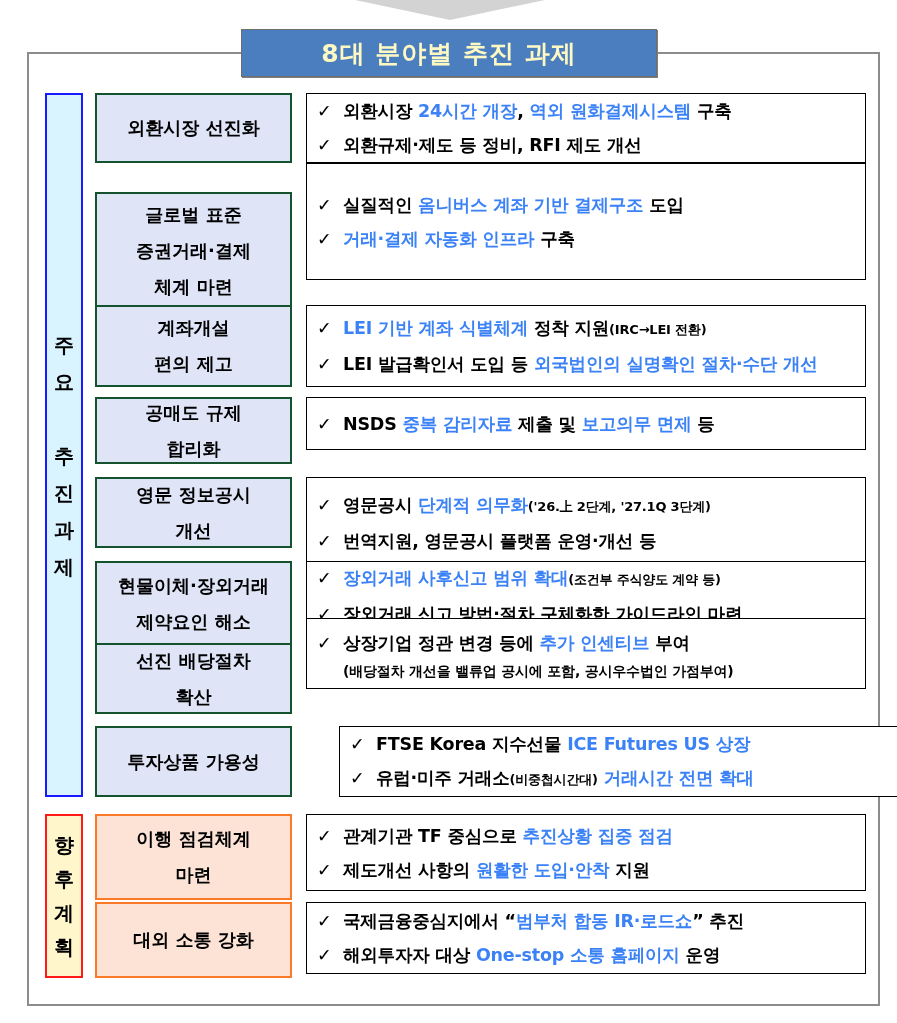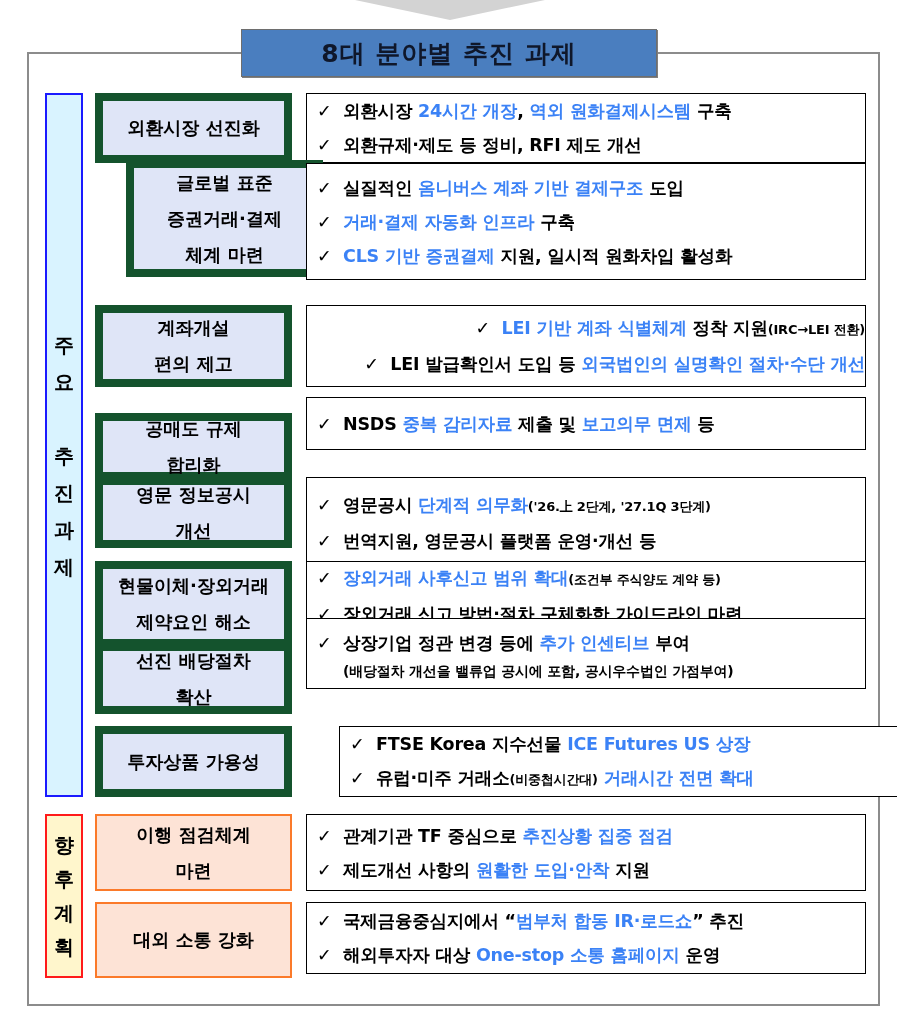--- a/index.html
+++ b/index.html
@@ -5,35 +5,35 @@
   html, body { margin:0; padding:0; background:#ffffff; }
   body { width:897px; height:1023px; position:relative; overflow:hidden;
          font-family:"DejaVu Sans", "Liberation Sans", sans-serif; color:#000; }
   .arrow { position:absolute; left:355px; top:0; width:190px; height:0;
            border-left:95px solid transparent; border-right:95px solid transparent;
            border-top:20px solid #d3d3d3; box-sizing:border-box; width:0; }
   .frame { position:absolute; left:27px; top:52px; width:853px; height:954px;
            border:2px solid #8c8c8c; box-sizing:border-box; background:#fff; }
   .title { position:absolute; left:241px; top:29px; width:416px; height:48px;
            background:#4a7ebf; border:1px solid #6e6e6e; box-shadow:1px 1px 0 #7f7f7f;
-           color:#0f172a; font-size:25px; font-weight:bold; text-align:center; line-height:48px;
+           color:#fef9c3; font-size:25px; font-weight:bold; text-align:center; line-height:48px;
            box-sizing:border-box; letter-spacing:1px; }
   .side { position:absolute; box-sizing:border-box; font-weight:bold; font-size:20px;
           display:flex; flex-direction:column; align-items:center; }
   .side-main { left:45px; top:93px; width:38px; height:704px; background:#d9f3ff;
                border:2px solid #1a1aff; padding-top:232px; }
   .side-main span { line-height:37px; }
   .side-main .gap { height:37px; }
   .side-future { left:45px; top:814px; width:38px; height:164px; background:#fff6cc;
                  border:2px solid #ff1a1a; justify-content:center; }
   .side-future span { line-height:34px; }
   .lbl { position:absolute; left:95px; width:197px; box-sizing:border-box;
          display:flex; flex-direction:column; justify-content:center; align-items:center;
          font-size:18px; font-weight:bold; text-align:center; line-height:36px; }
-  .lbl.blue { background:#dfe5f7; border:8px solid #14532d; }
+  .lbl.blue { background:#dfe5f7; border:2px solid #14532d; }
   .lbl.orange { background:#fde3d6; border:2px solid #fb7a2a; }
   .cnt { position:absolute; left:306px; width:560px; box-sizing:border-box;
          border:1.5px solid #000; background:#fff; display:flex; flex-direction:column;
          justify-content:center; padding-left:10px; }
   .ln { font-size:17.5px; font-weight:bold; line-height:34px; white-space:nowrap; letter-spacing:-0.2px; }
   .ln .ck { display:inline-block; width:26px; font-weight:normal; }
   .ln .b { color:#3b82f6; }
   .ln .sm { font-size:13px; }
   .ln.sub { font-size:14px; line-height:22px; padding-left:26px; }
 </style>
@@ -61,39 +61,38 @@
 </div>
 
 <div id="rows">
     <div class="lbl blue" style="top: 93px; height: 70px;">
       <div>외환시장 선진화</div>
     </div>
     <div class="cnt" style="top: 93px; height: 70px;">
       <div class="ln"><span class="ck">✓</span><span>외환시장 </span><span class="b">24시간 개장</span><span>, </span><span class="b">역외 원화결제시스템</span><span> 구축</span></div>
       <div class="ln"><span class="ck">✓</span><span>외환규제·제도 등 정비, RFI 제도 개선</span></div>
     </div>
-    <div class="lbl blue" style="top: 160px; height: 117px; margin-left: 31px;">
+    <div class="lbl blue" style="top: 192px; height: 117px;">
       <div>글로벌 표준</div>
       <div>증권거래·결제</div>
       <div>체계 마련</div>
     </div>
     <div class="cnt" style="top: 163px; height: 117px;">
       <div class="ln"><span class="ck">✓</span><span>실질적인 </span><span class="b">옴니버스 계좌 기반 결제구조</span><span> 도입</span></div>
       <div class="ln"><span class="ck">✓</span><span class="b">거래·결제 자동화 인프라</span><span> 구축</span></div>
-      <div class="ln"><span class="ck">✓</span><span class="b">CLS 기반 증권결제</span><span> 지원, 일시적 원화차입 활성화</span></div>
     </div>
     <div class="lbl blue" style="top: 305px; height: 82px;">
       <div>계좌개설</div>
       <div>편의 제고</div>
     </div>
-    <div class="cnt" style="top: 305px; height: 82px; align-items: flex-end;">
+    <div class="cnt" style="top: 305px; height: 82px;">
       <div class="ln"><span class="ck">✓</span><span class="b">LEI 기반 계좌 식별체계</span><span> 정착 지원</span><span class="sm">(IRC→LEI 전환)</span></div>
       <div class="ln"><span class="ck">✓</span><span>LEI 발급확인서 도입 등 </span><span class="b">외국법인의 실명확인 절차·수단 개선</span></div>
     </div>
-    <div class="lbl blue" style="top: 397px; height: 67px; margin-top: 16px;">
+    <div class="lbl blue" style="top: 397px; height: 67px;">
       <div>공매도 규제</div>
       <div>합리화</div>
     </div>
     <div class="cnt" style="top: 397px; height: 53px;">
       <div class="ln"><span class="ck">✓</span><span>NSDS </span><span class="b">중복 감리자료</span><span> 제출 및 </span><span class="b">보고의무 면제</span><span> 등</span></div>
     </div>
     <div class="lbl blue" style="top: 477px; height: 71px;">
       <div>영문 정보공시</div>
       <div>개선</div>
     </div>
@@ -117,21 +116,21 @@
       <div class="ln"><span class="ck">✓</span><span>상장기업 정관 변경 등에 </span><span class="b">추가 인센티브</span><span> 부여</span></div>
       <div class="ln sub">(배당절차 개선을 밸류업 공시에 포함, 공시우수법인 가점부여)</div>
     </div>
     <div class="lbl blue" style="top: 726px; height: 71px;">
       <div>투자상품 가용성</div>
     </div>
     <div class="cnt" style="top: 726px; height: 71px; margin-left: 33px;">
       <div class="ln"><span class="ck">✓</span><span>FTSE Korea 지수선물 </span><span class="b">ICE Futures US 상장</span></div>
       <div class="ln"><span class="ck">✓</span><span>유럽·미주 거래소</span><span class="sm">(비중첩시간대)</span><span> </span><span class="b">거래시간 전면 확대</span></div>
     </div>
-    <div class="lbl orange" style="top: 814px; height: 77px;">
+    <div class="lbl orange" style="top: 814px; height: 86px;">
       <div>이행 점검체계</div>
       <div>마련</div>
     </div>
     <div class="cnt" style="top: 814px; height: 77px;">
       <div class="ln"><span class="ck">✓</span><span>관계기관 TF 중심으로 </span><span class="b">추진상황 집중 점검</span></div>
       <div class="ln"><span class="ck">✓</span><span>제도개선 사항의 </span><span class="b">원활한 도입·안착</span><span> 지원</span></div>
     </div>
     <div class="lbl orange" style="top: 902px; height: 76px;">
       <div>대외 소통 강화</div>
     </div>

